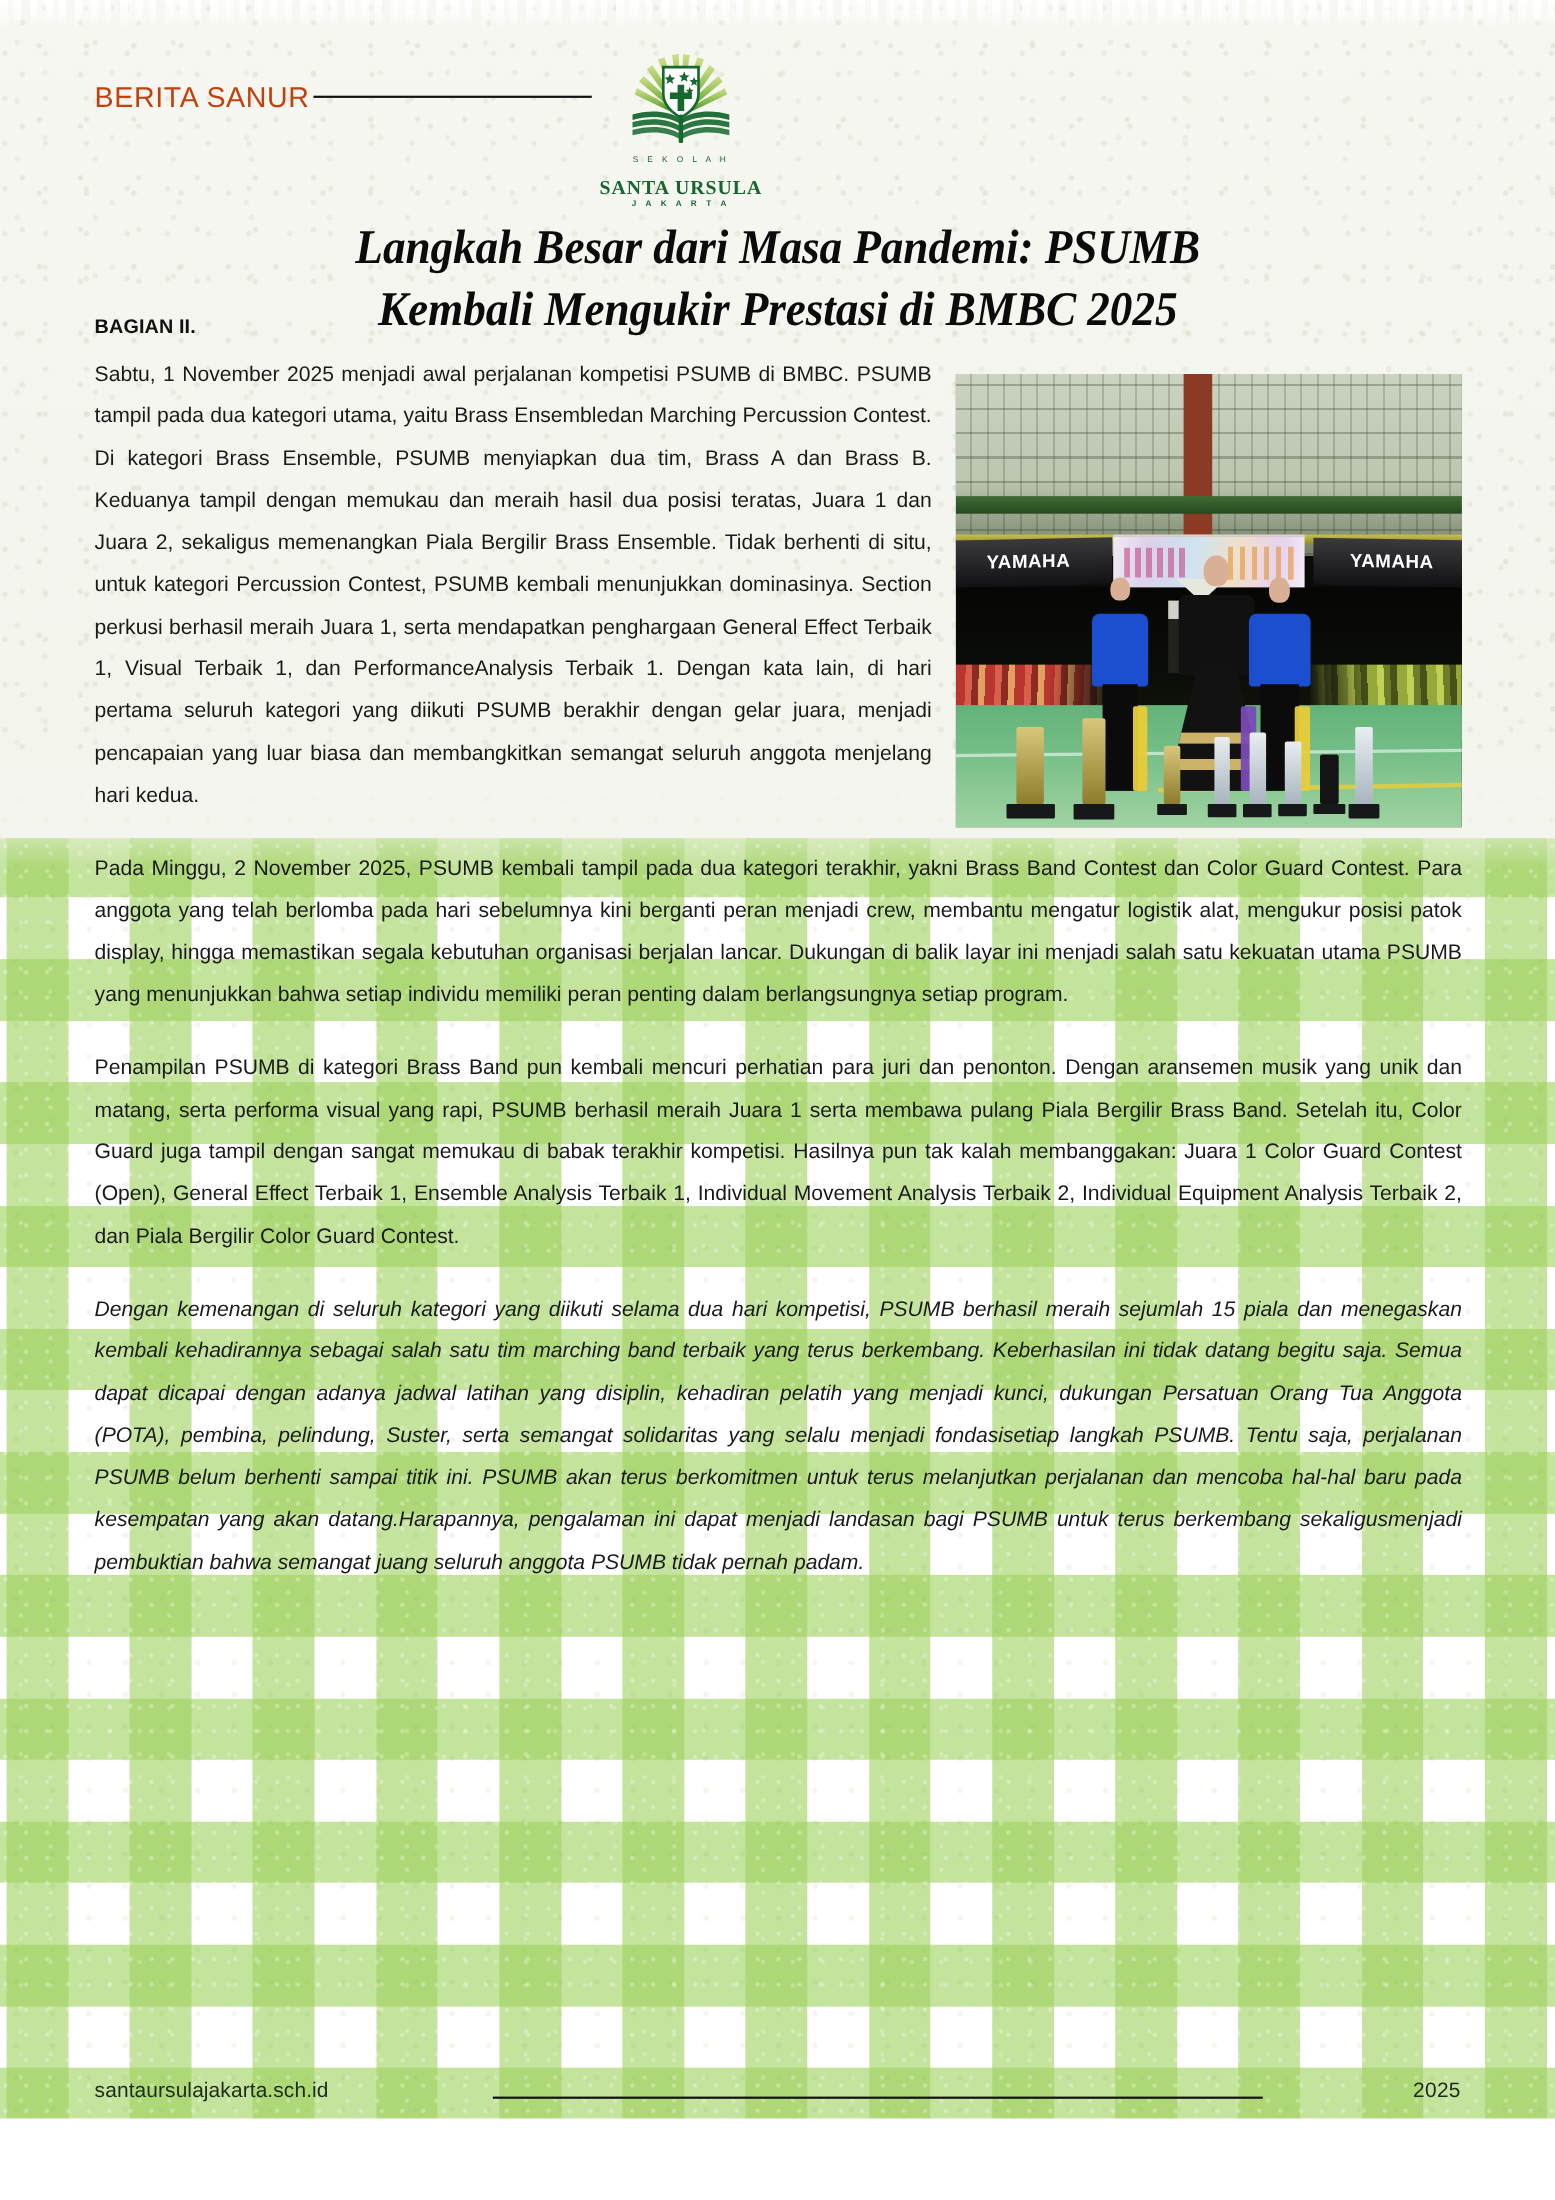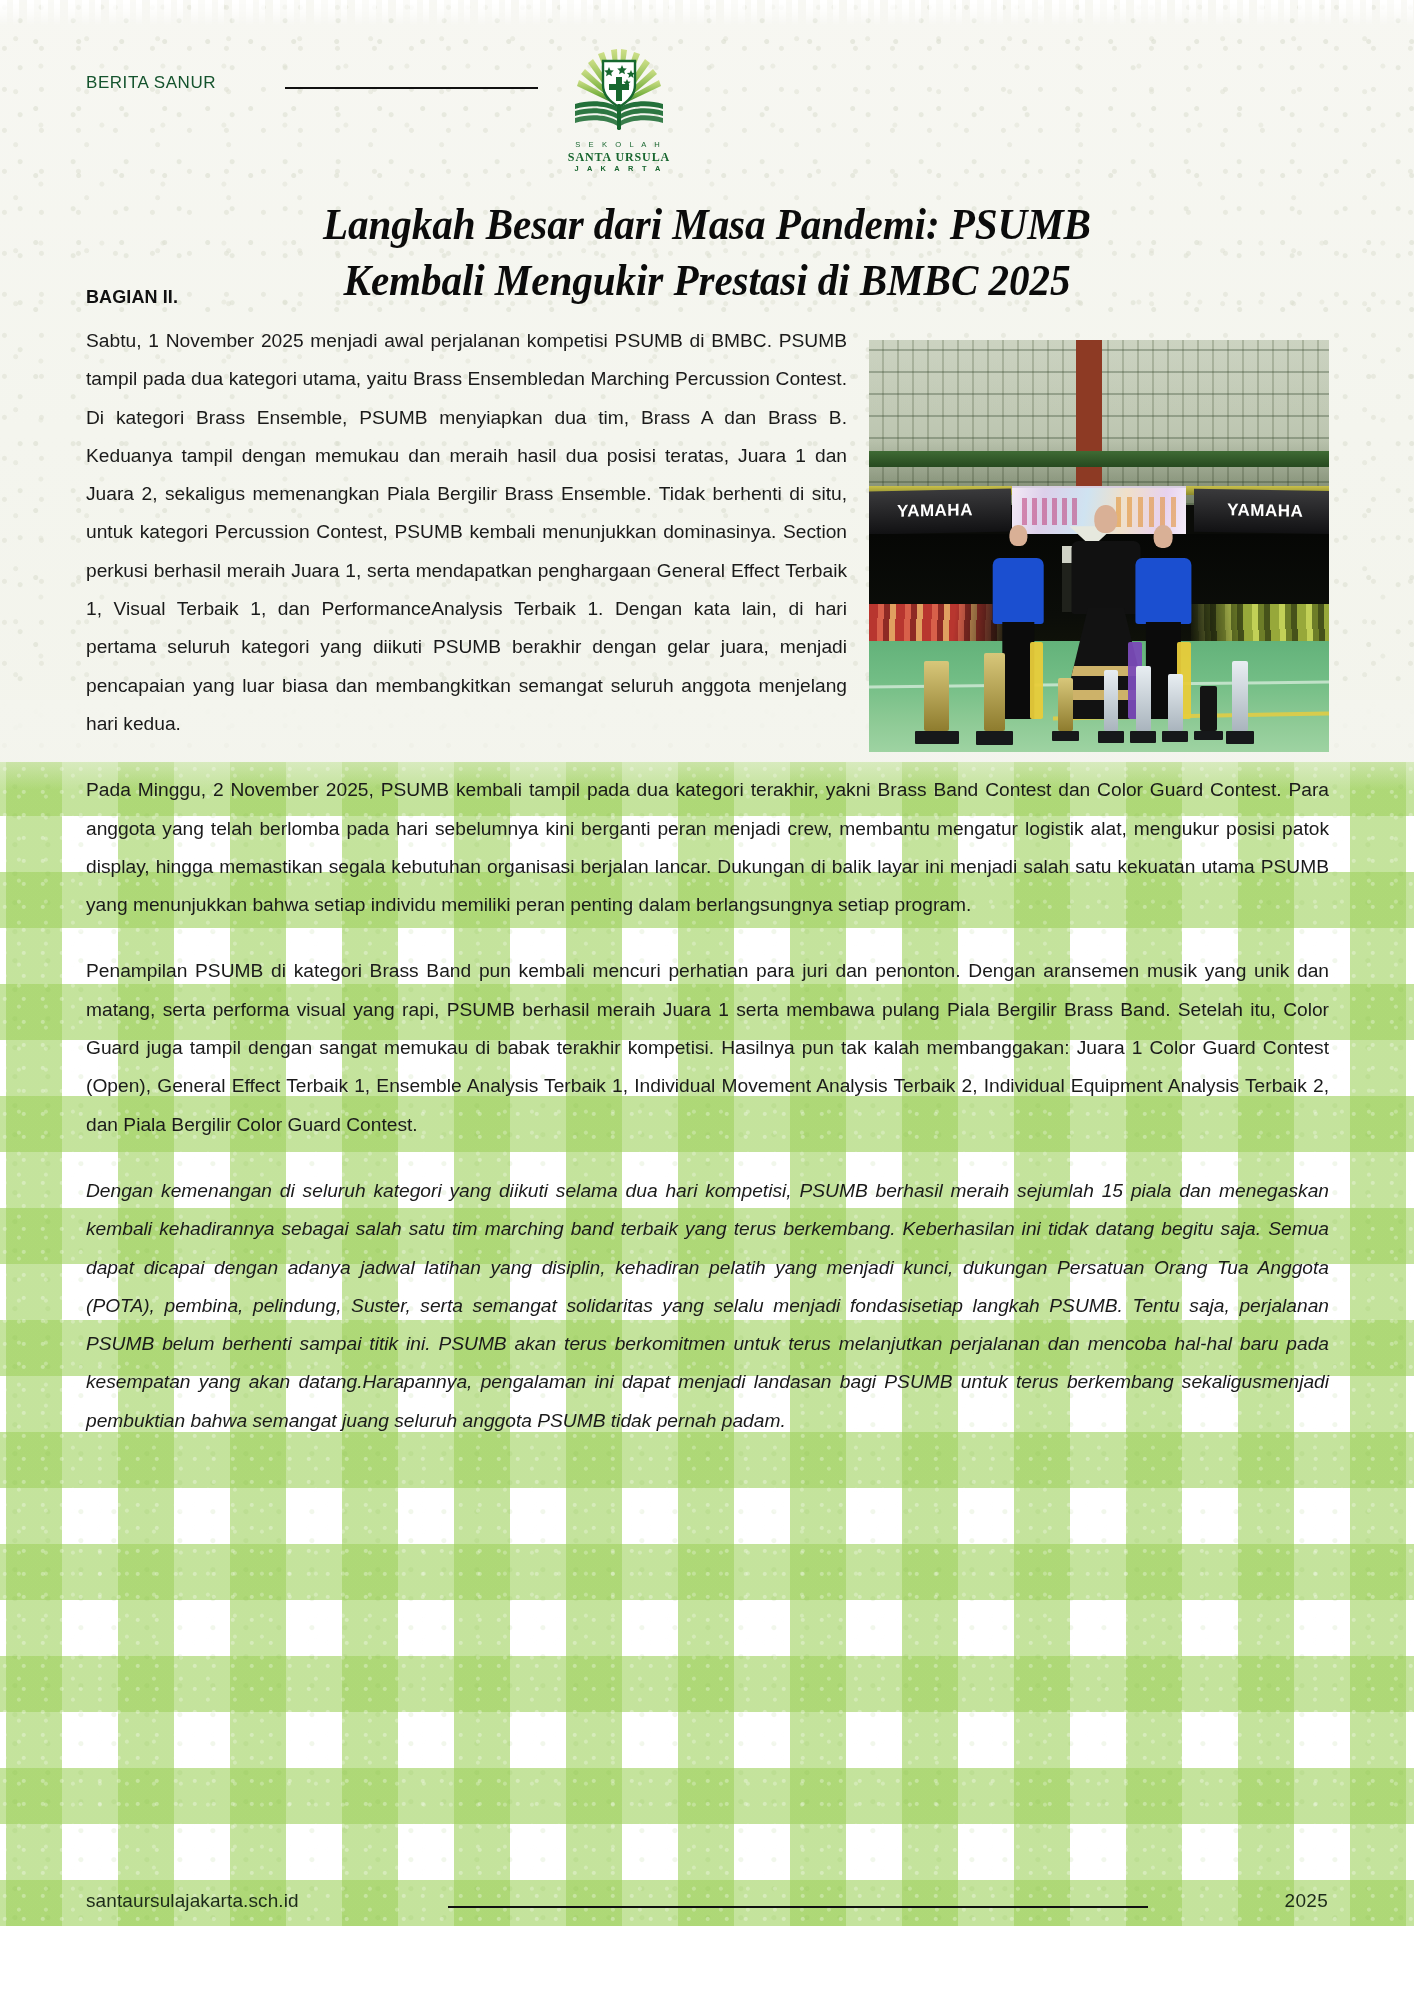--- a/index.html
+++ b/index.html
@@ -98,23 +98,23 @@
   .header {
     position: absolute;
     left: 0; right: 0;
     top: 60px;
     height: 110px;
   }
   .kicker {
     position: absolute;
     left: 86px;
     top: 13px;
-    font-size: 17px;
+    font-size: 26px;
     letter-spacing: .55px;
-    color: #14532d;
+    color: #c2410c;
     font-weight: 400;
     white-space: nowrap;
   }
   .kicker-rule {
     position: absolute;
     left: 285px;
     top: 27px;
     width: 253px;
     height: 0;
     border-top: 2px solid #111;
@@ -130,25 +130,25 @@
   }
   .crest { display:block; margin: 0 auto; }
   .logo-text { margin-top: 1px; line-height: 1; }
   .logo-sekolah {
     font-size: 7.6px;
     letter-spacing: 3.1px;
     color: #18662f;
     font-weight: 400;
   }
   .logo-name {
-    font-size: 12px;
+    font-size: 18px;
     letter-spacing: .9px;
     color: #18662f;
     font-weight: 700;
-    margin-top: 2px;
+    margin-top: 12px;
     font-family: "Liberation Serif", serif;
   }
   .logo-kota {
     font-size: 7.4px;
     letter-spacing: 3.3px;
     color: #18662f;
     font-weight: 700;
     margin-top: 2px;
   }
 

